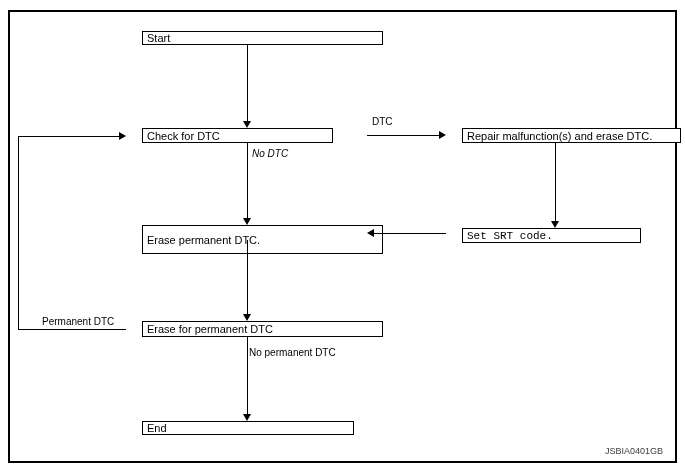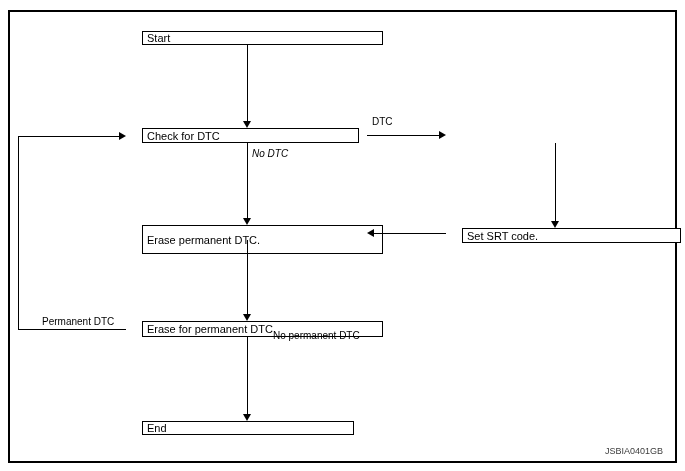--- a/index.html
+++ b/index.html
@@ -84,26 +84,27 @@
 </style>
 </head>
 <body>
 
 <div class="diagram">
 
   <div class="frame"></div>
 
   <div class="node" style="left:126px; top:31px; width:241px; height:14px;">Start</div>
 
-  <div class="node" style="left:126px; top:128px; width:217px; height:15px;">Check for DTC</div>
+  <div class="node" style="left:126px; top:128px; width:191px; height:15px;">Check for DTC</div>
 
+  <div class="node" style="left:446px; top:128px; width:219px; height:15px;">Repair malfunction(s) and erase DTC.</div>
 
   <div class="node" style="left:126px; top:225px; width:241px; height:29px;">Erase permanent DTC.</div>
 
-  <div class="node" style="left:446px; top:228px; width:219px; height:15px;">Set SRT code.</div>
+  <div class="node" style="left:446px; top:228px; width:179px; height:15px;font-family:Liberation Mono, monospace;">Set SRT code.</div>
 
   <div class="node" style="left:126px; top:321px; width:241px; height:16px;">Erase for permanent DTC</div>
 
   <div class="node" style="left:126px; top:421px; width:212px; height:14px;">End</div>
 
   <div class="vline" style="left:247px; top:45px; height:77px;"></div>
   <div class="arr arr-down" style="left:243px; top:121px;"></div>
 
   <div class="hline" style="left:367px; top:135px; width:72px;"></div>
   <div class="arr arr-right" style="left:439px; top:131px;"></div>
@@ -117,21 +118,21 @@
   <div class="arr arr-down" style="left:551px; top:221px;"></div>
 
   <div class="hline" style="left:374px; top:233px; width:72px;"></div>
   <div class="arr arr-left" style="left:367px; top:229px;"></div>
 
   <div class="vline" style="left:247px; top:240px; height:74px;"></div>
   <div class="arr arr-down" style="left:243px; top:314px;"></div>
 
   <div class="vline" style="left:247px; top:337px; height:77px;"></div>
   <div class="arr arr-down" style="left:243px; top:414px;"></div>
-  <div class="elabel" style="left:249px; top:330px;margin-left:24px;">No permanent DTC</div>
+  <div class="elabel" style="left:249px; top:347px;">No permanent DTC</div>
 
   <div class="hline" style="left:18px; top:329px; width:108px;"></div>
   <div class="vline" style="left:18px; top:136px; height:194px;"></div>
   <div class="hline" style="left:18px; top:136px; width:101px;"></div>
   <div class="arr arr-right" style="left:119px; top:132px;"></div>
   <div class="elabel" style="left:42px; top:316px;">Permanent DTC</div>
 
   <div class="figcode" style="right:22px; top:446px;margin-left:20px;">JSBIA0401GB</div>
 
 </div>

